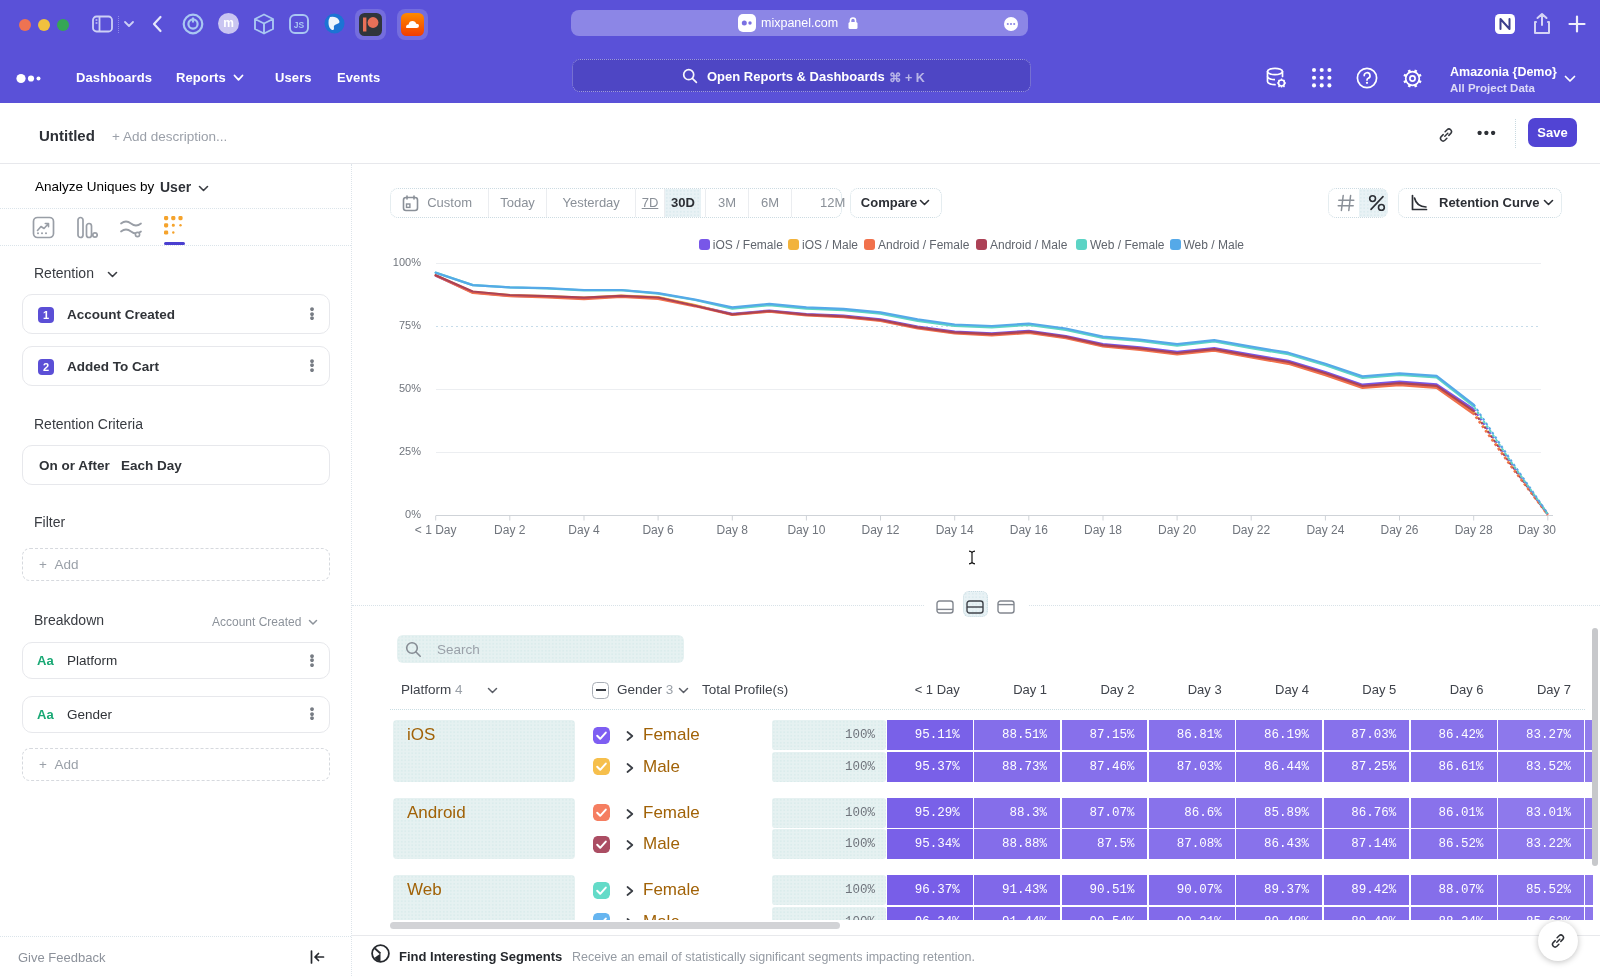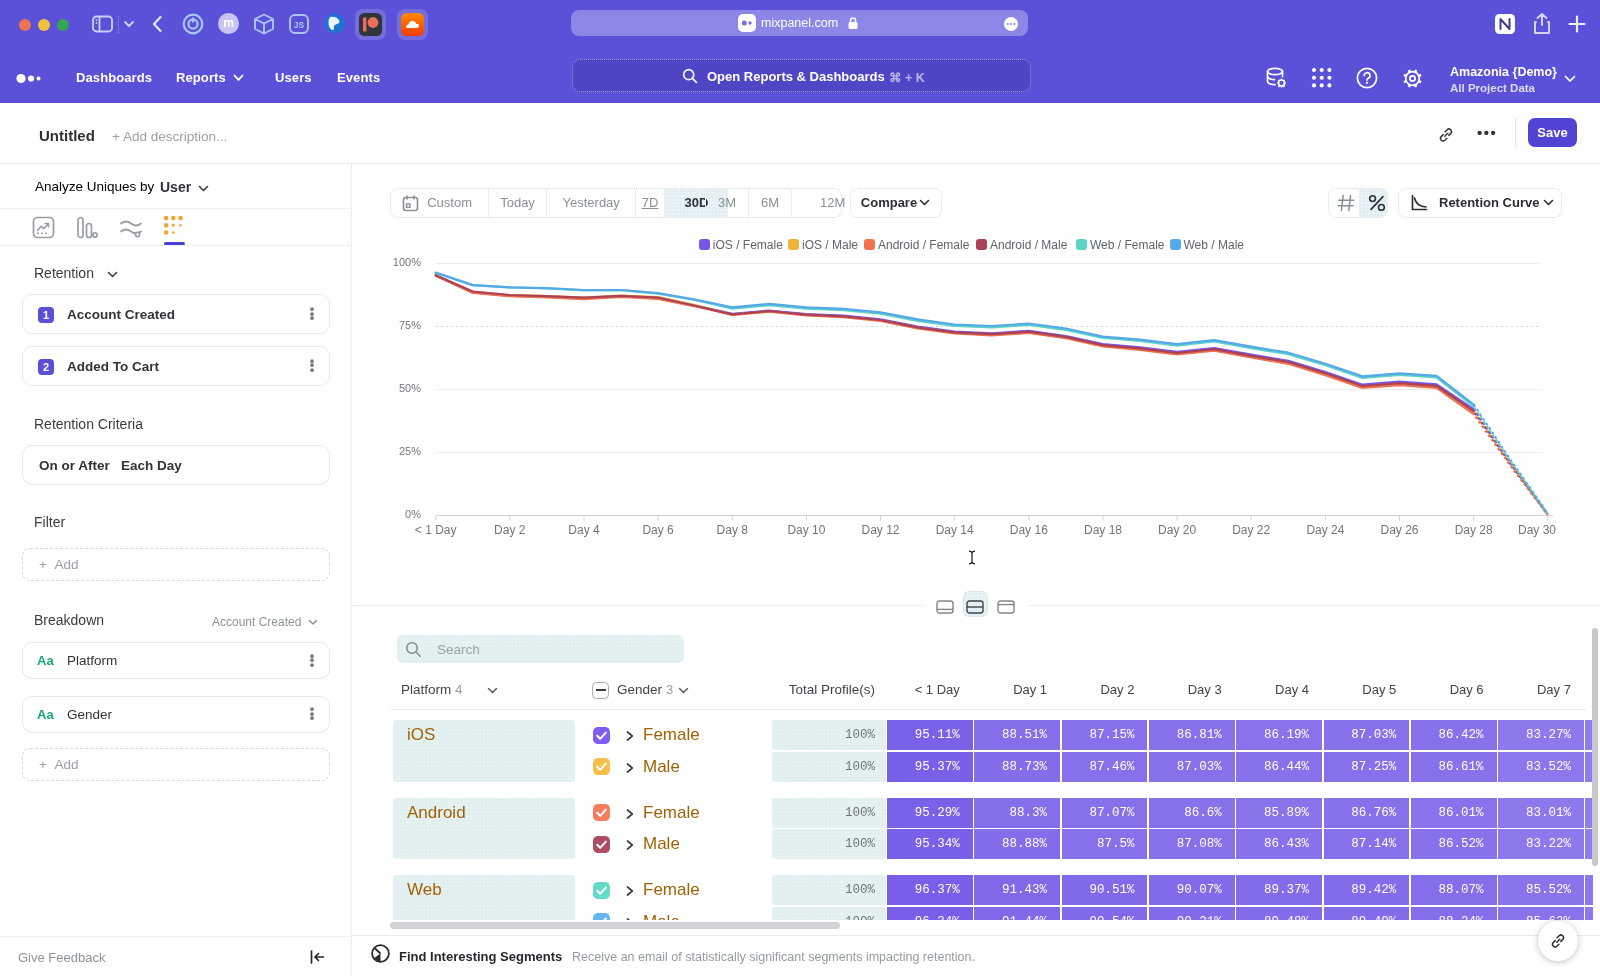--- a/index.html
+++ b/index.html
@@ -255,21 +255,21 @@
 <div class="abs" style="left:18px;top:950px;font-size:13px;color:#8d929b">Give Feedback</div>
 <svg class="abs" style="left:310px;top:950px" width="15" height="14" viewBox="0 0 15 14">
 <path d="M1.5 1 V13 M13.5 7 H5 M8.5 3.5 L5 7 L8.5 10.5" fill="none" stroke="#26292e" stroke-width="1.7" stroke-linecap="round" stroke-linejoin="round"></path>
   </svg>
 <div class="main">
 <div class="seg" style="left:37.5px;width:452px"></div>
 <div class="segitem" style="left:37.5px;top:25px;width:98.2px;border-left:none;padding-left:22px;">Custom</div>
 <div class="segitem" style="left:135.7px;top:25px;width:58.7px;">Today</div>
 <div class="segitem" style="left:194.4px;top:25px;width:88.6px;">Yesterday</div>
 <div class="segitem" style="left:283px;top:25px;width:29px;text-decoration:underline;">7D</div>
-<div class="segitem" style="left:312px;top:25px;width:64px;color:#2c2f35;font-weight:700;background:#e9f2f5;background-image:radial-gradient(#dcebef .9px,transparent 1px);background-size:3.5px 3.5px;">30D</div>
+<div class="segitem" style="left:312px;top:25px;width:37px;color:#2c2f35;font-weight:700;background:#e9f2f5;background-image:radial-gradient(#dcebef .9px,transparent 1px);background-size:3.5px 3.5px;">30D</div>
 <div class="segitem" style="left:353px;top:25px;width:43px;">3M</div>
 <div class="segitem" style="left:396px;top:25px;width:43px;">6M</div>
 <div class="segitem" style="left:439px;top:25px;width:50.5px;padding-left:28px;">12M</div>
 <svg class="abs" style="left:50px;top:31px" width="17" height="17" viewBox="0 0 17 17">
 <rect x="1.5" y="2.5" width="14" height="13" rx="2.5" fill="none" stroke="#8a9098" stroke-width="1.6"></rect>
 <path d="M5 1 v3 M12 1 v3" stroke="#8a9098" stroke-width="1.6" stroke-linecap="round"></path>
 <rect x="4.5" y="9" width="3.4" height="3.4" fill="none" stroke="#8a9098" stroke-width="1.4"></rect>
     </svg>
 <div class="btn" style="left:498px;width:92px;padding-right:14px">Compare</div>
 <svg class="abs" style="left:567px;top:35px" width="11" height="8" viewBox="0 0 11 8">
@@ -389,21 +389,21 @@
 <div class="abs" style="left:49px;top:56px;font-size:13.5px;color:#3f434b;height:28px;line-height:28px">Platform <span style="color:#9aa0a8">4</span></div>
 <svg class="abs" style="left:135px;top:67px" width="11" height="8" viewBox="0 0 11 8">
         <path d="M1.5 1.5 L5.5 5.5 L9.5 1.5" fill="none" stroke="#5a5e66" stroke-width="1.5" stroke-linecap="round" stroke-linejoin="round"></path>
       </svg>
 <div class="abs" style="left:240px;top:62px;width:17px;height:17px;border:1.5px solid #a9aeb6;border-radius:4.5px;background:#fff"></div>
 <div class="abs" style="left:243.5px;top:69.2px;width:10px;height:2px;background:#3a3e45"></div>
 <div class="abs" style="left:265px;top:56px;font-size:13.5px;color:#3f434b;height:28px;line-height:28px">Gender <span style="color:#9aa0a8">3</span></div>
 <svg class="abs" style="left:326px;top:67px" width="11" height="8" viewBox="0 0 11 8">
         <path d="M1.5 1.5 L5.5 5.5 L9.5 1.5" fill="none" stroke="#5a5e66" stroke-width="1.5" stroke-linecap="round" stroke-linejoin="round"></path>
       </svg>
-<div class="abs" style="left:350px;top:56px;width:173px;text-align:right;font-size:13.5px;color:#3f434b;height:28px;line-height:28px">Total Profile(s)</div>
+<div class="abs" style="left:350px;top:56px;width:173px;font-size:13.5px;color:#3f434b;height:28px;line-height:28px">Total Profile(s)</div>
 <div class="hcol" style="left:535.0px;width:72.8px">&lt; 1 Day</div>
 <div class="hcol" style="left:622.3px;width:72.8px">Day 1</div>
 <div class="hcol" style="left:709.6px;width:72.8px">Day 2</div>
 <div class="hcol" style="left:796.9px;width:72.8px">Day 3</div>
 <div class="hcol" style="left:884.2px;width:72.8px">Day 4</div>
 <div class="hcol" style="left:971.5px;width:72.8px">Day 5</div>
 <div class="hcol" style="left:1058.8px;width:72.8px">Day 6</div>
 <div class="hcol" style="left:1146.1px;width:72.8px">Day 7</div>
 <div class="abs" style="left:38px;top:89px;width:1195px;border-top:1px dotted #c9dde3"></div>
 <div class="shim" style="left:40.5px;top:100px;width:182px;height:61.5px"></div>

